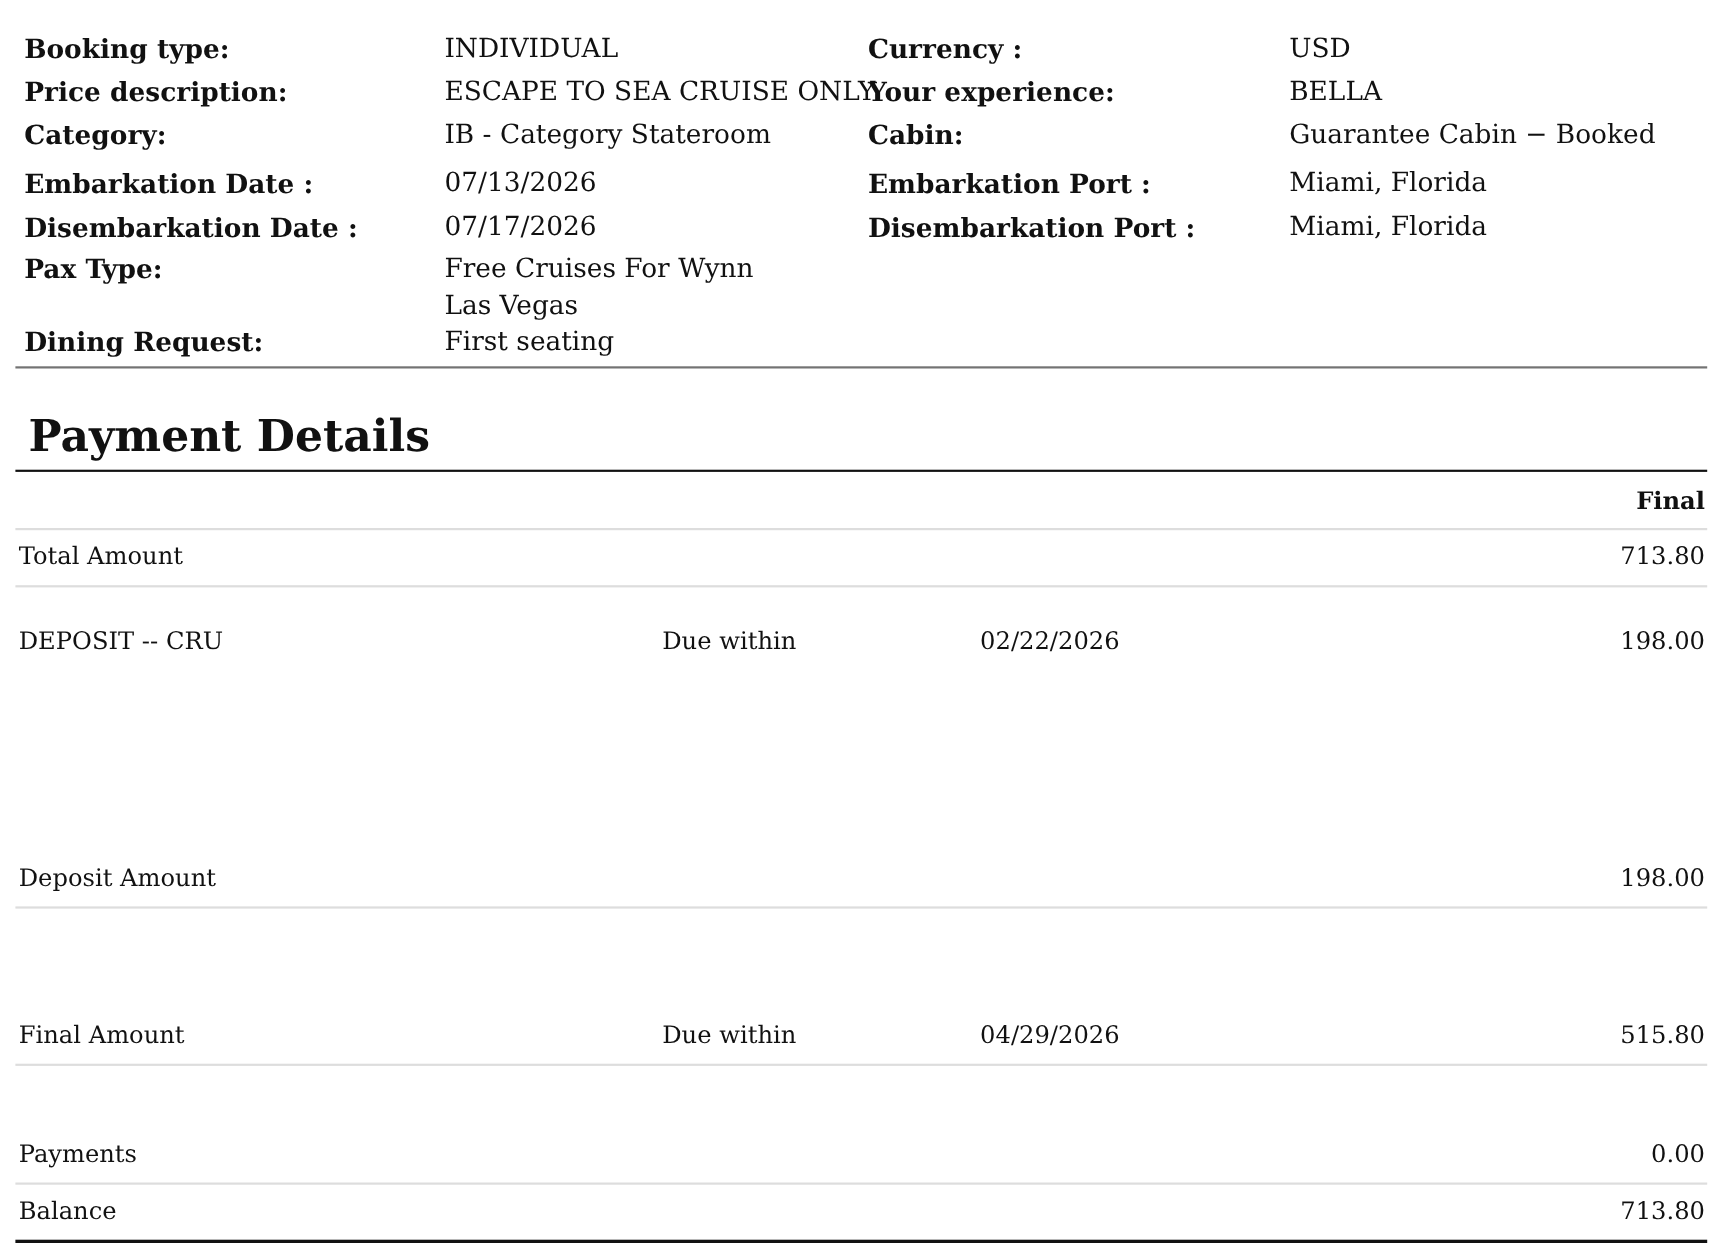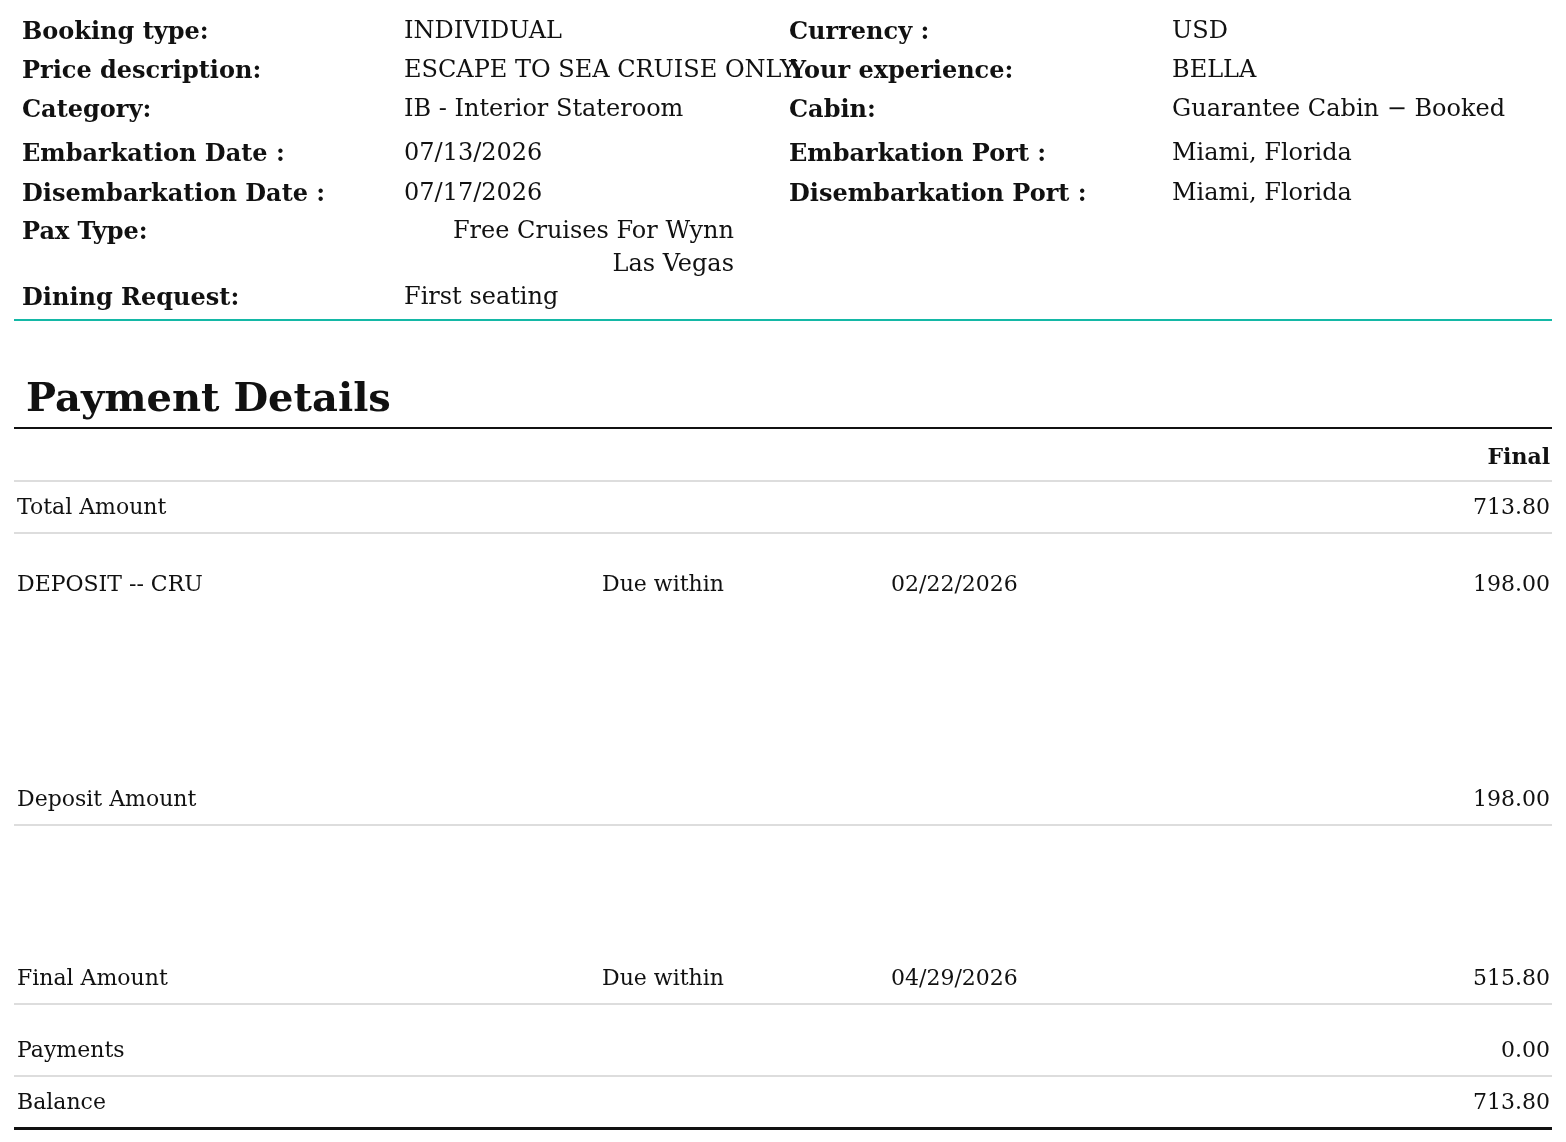--- a/index.html
+++ b/index.html
@@ -11,26 +11,25 @@
     }
     body {
       width: 1566px;
       height: 1142px;
       position: relative;
       overflow: hidden;
     }
     .booking {
       position: absolute;
       left: 14px;
-      top: 0;
+      top: 14px;
       width: 1538px;
       height: 321px;
-      border-bottom: 2px solid #14b8a6;
+      border-bottom: 2px solid #737373;
       box-sizing: border-box;
-      text-align: right;
     }
     .bk-row {
       position: absolute;
       left: 0;
       width: 1538px;
       font-size: 24px;
       line-height: 33px;
     }
     .bk-label {
       position: absolute;
@@ -105,21 +104,21 @@
     <span class="bk-value col2-value">USD</span>
   </div>
   <div class="bk-row" style="top:53px;">
     <span class="bk-label col1-label">Price description:</span>
     <span class="bk-value col1-value">ESCAPE TO SEA CRUISE ONLY</span>
     <span class="bk-label col2-label">Your experience:</span>
     <span class="bk-value col2-value">BELLA</span>
   </div>
   <div class="bk-row" style="top:92px;">
     <span class="bk-label col1-label">Category:</span>
-    <span class="bk-value col1-value">IB - Interior Stateroom</span>
+    <span class="bk-value col1-value">IB - Category Stateroom</span>
     <span class="bk-label col2-label">Cabin:</span>
     <span class="bk-value col2-value">Guarantee Cabin − Booked</span>
   </div>
   <div class="bk-row" style="top:136px;">
     <span class="bk-label col1-label">Embarkation Date :</span>
     <span class="bk-value col1-value">07/13/2026</span>
     <span class="bk-label col2-label">Embarkation Port :</span>
     <span class="bk-value col2-value">Miami, Florida</span>
   </div>
   <div class="bk-row" style="top:176px;">
@@ -155,21 +154,21 @@
   <span class="pay-cell c-due" style="top:6px;">Due within</span>
   <span class="pay-cell c-date" style="top:6px;">02/22/2026</span>
   <span class="pay-cell c-amt" style="top:6px;">198.00</span>
 </div>
 
 <div class="pay-row line" style="top:774px; height:52px;">
   <span class="pay-cell c-desc" style="top:10px;">Deposit Amount</span>
   <span class="pay-cell c-amt" style="top:10px;">198.00</span>
 </div>
 
-<div class="pay-row line" style="top:862px; height:143px;">
+<div class="pay-row line" style="top:826px; height:143px;">
   <span class="pay-cell c-desc" style="top:101px;">Final Amount</span>
   <span class="pay-cell c-due" style="top:101px;">Due within</span>
   <span class="pay-cell c-date" style="top:101px;">04/29/2026</span>
   <span class="pay-cell c-amt" style="top:101px;margin-left:30px;">515.80</span>
 </div>
 
 <div class="pay-row line" style="top:969px; height:108px;">
   <span class="pay-cell c-desc" style="top:66px;">Payments</span>
   <span class="pay-cell c-amt" style="top:66px;">0.00</span>
 </div>

